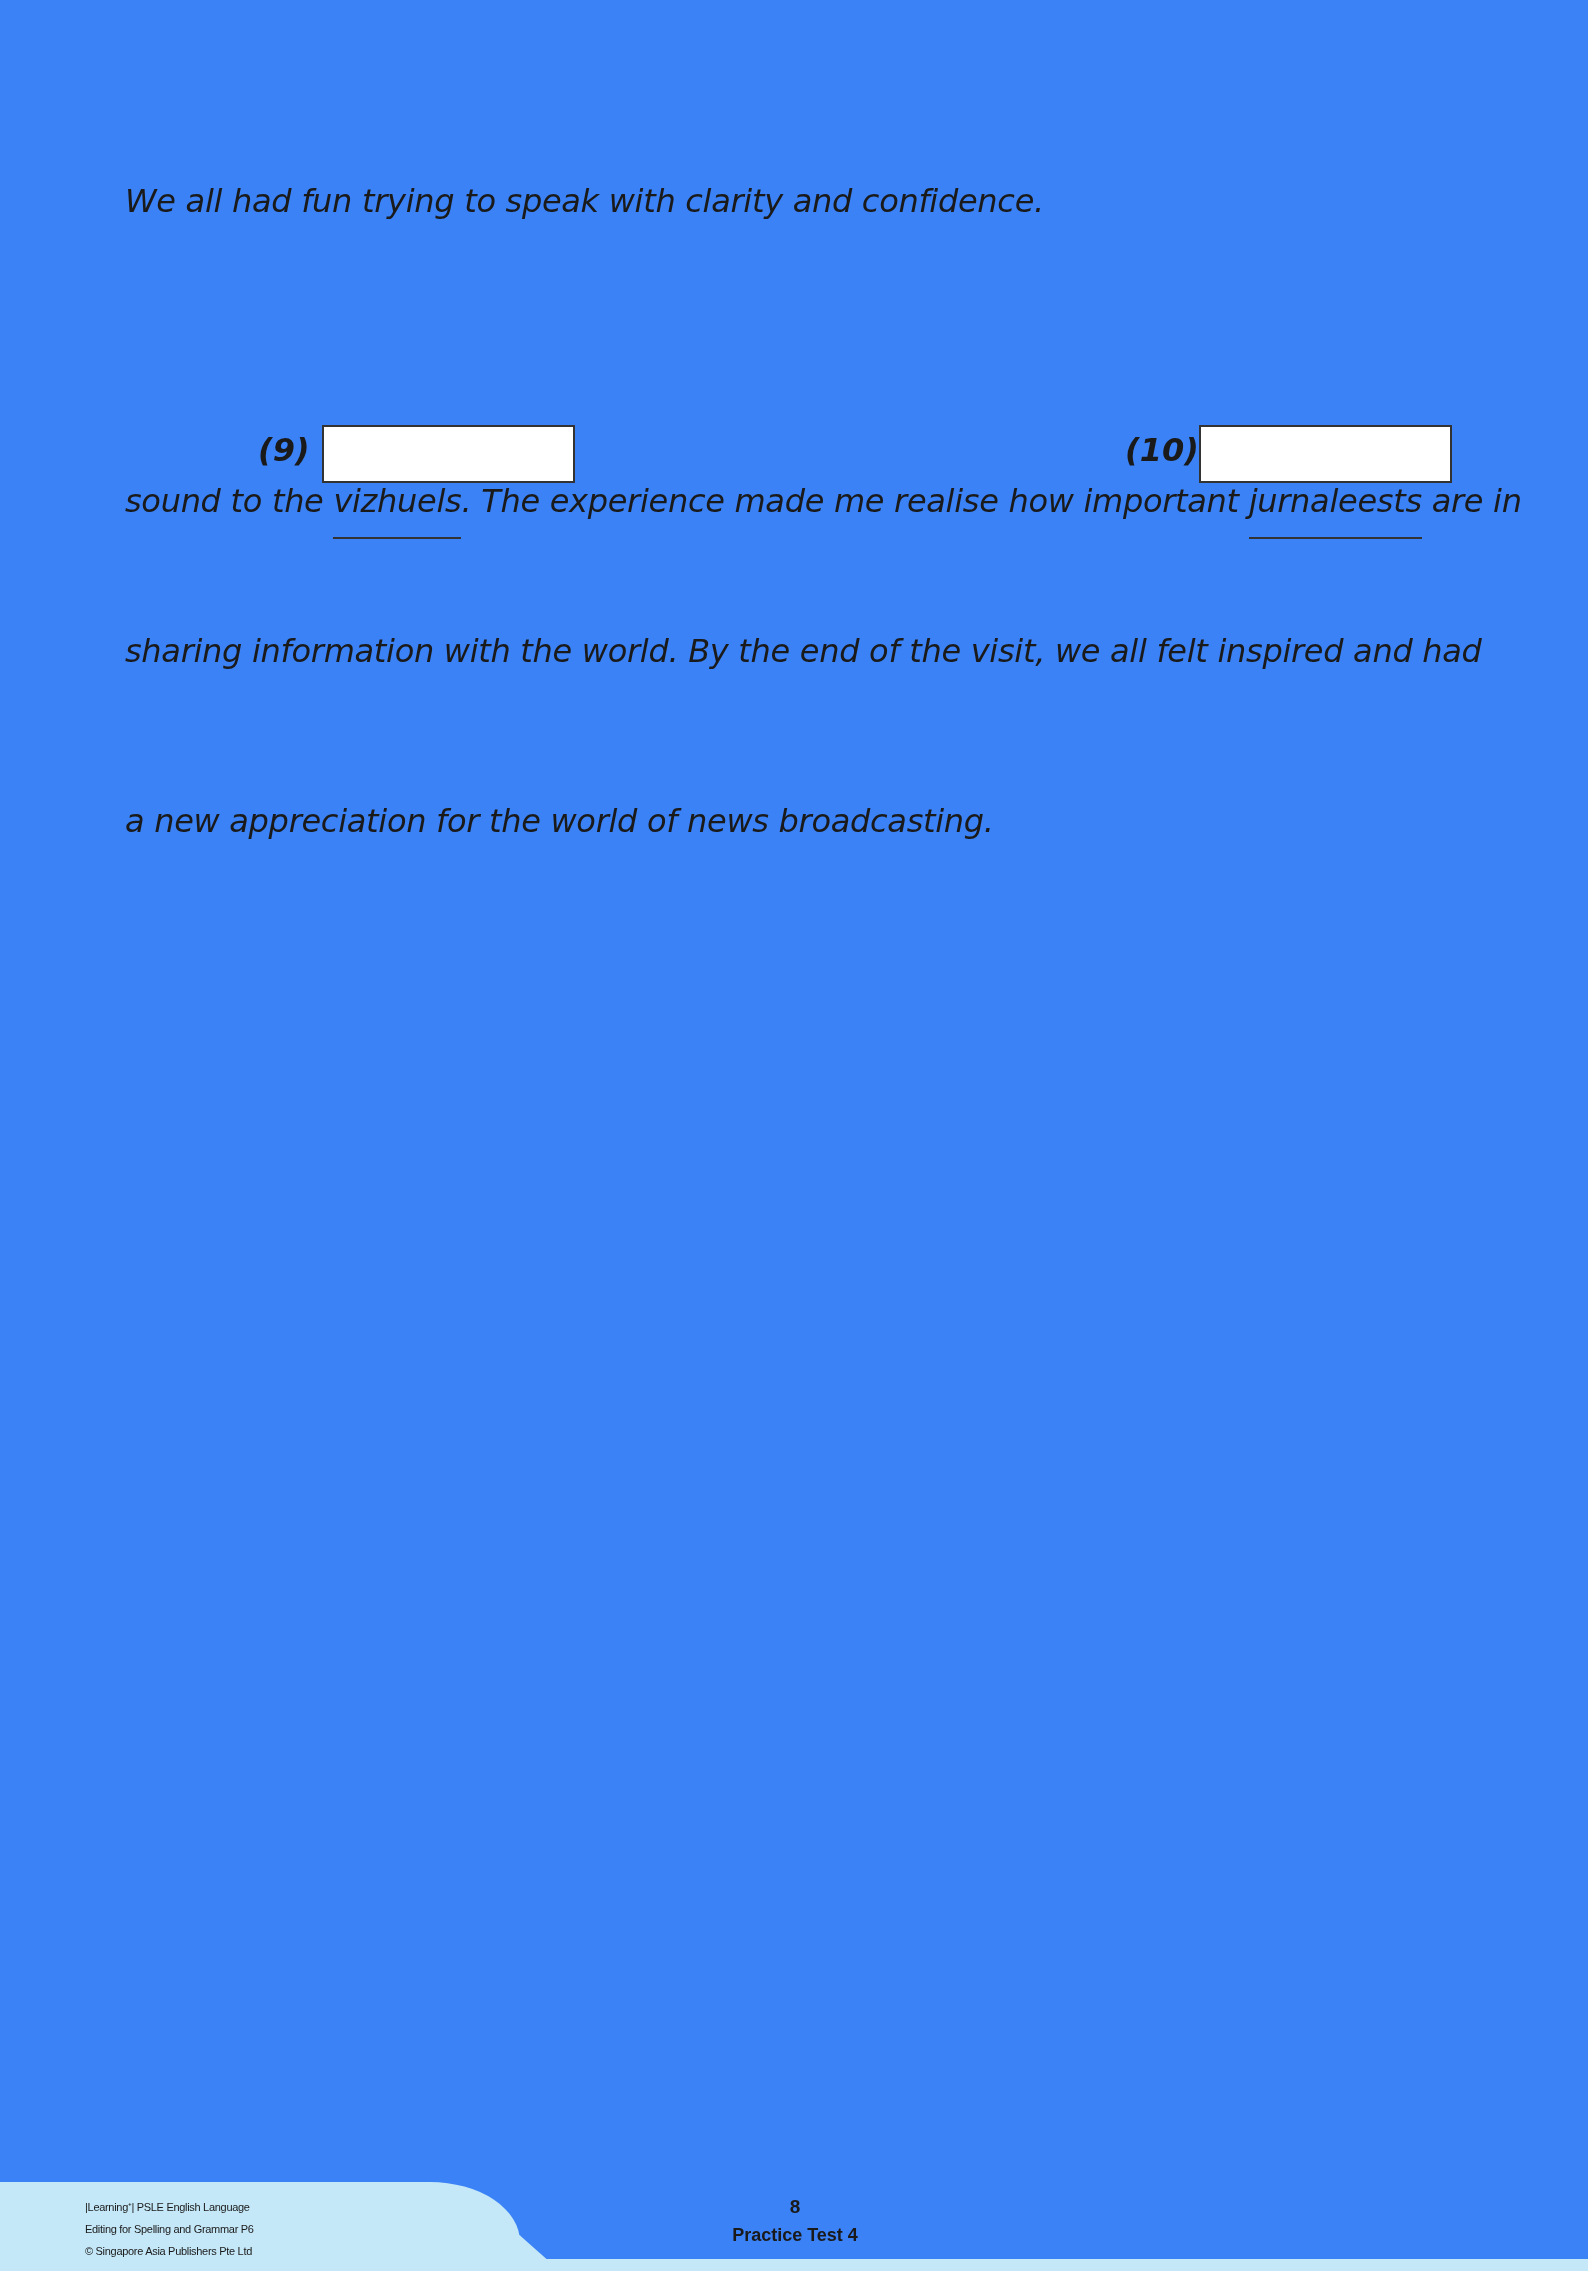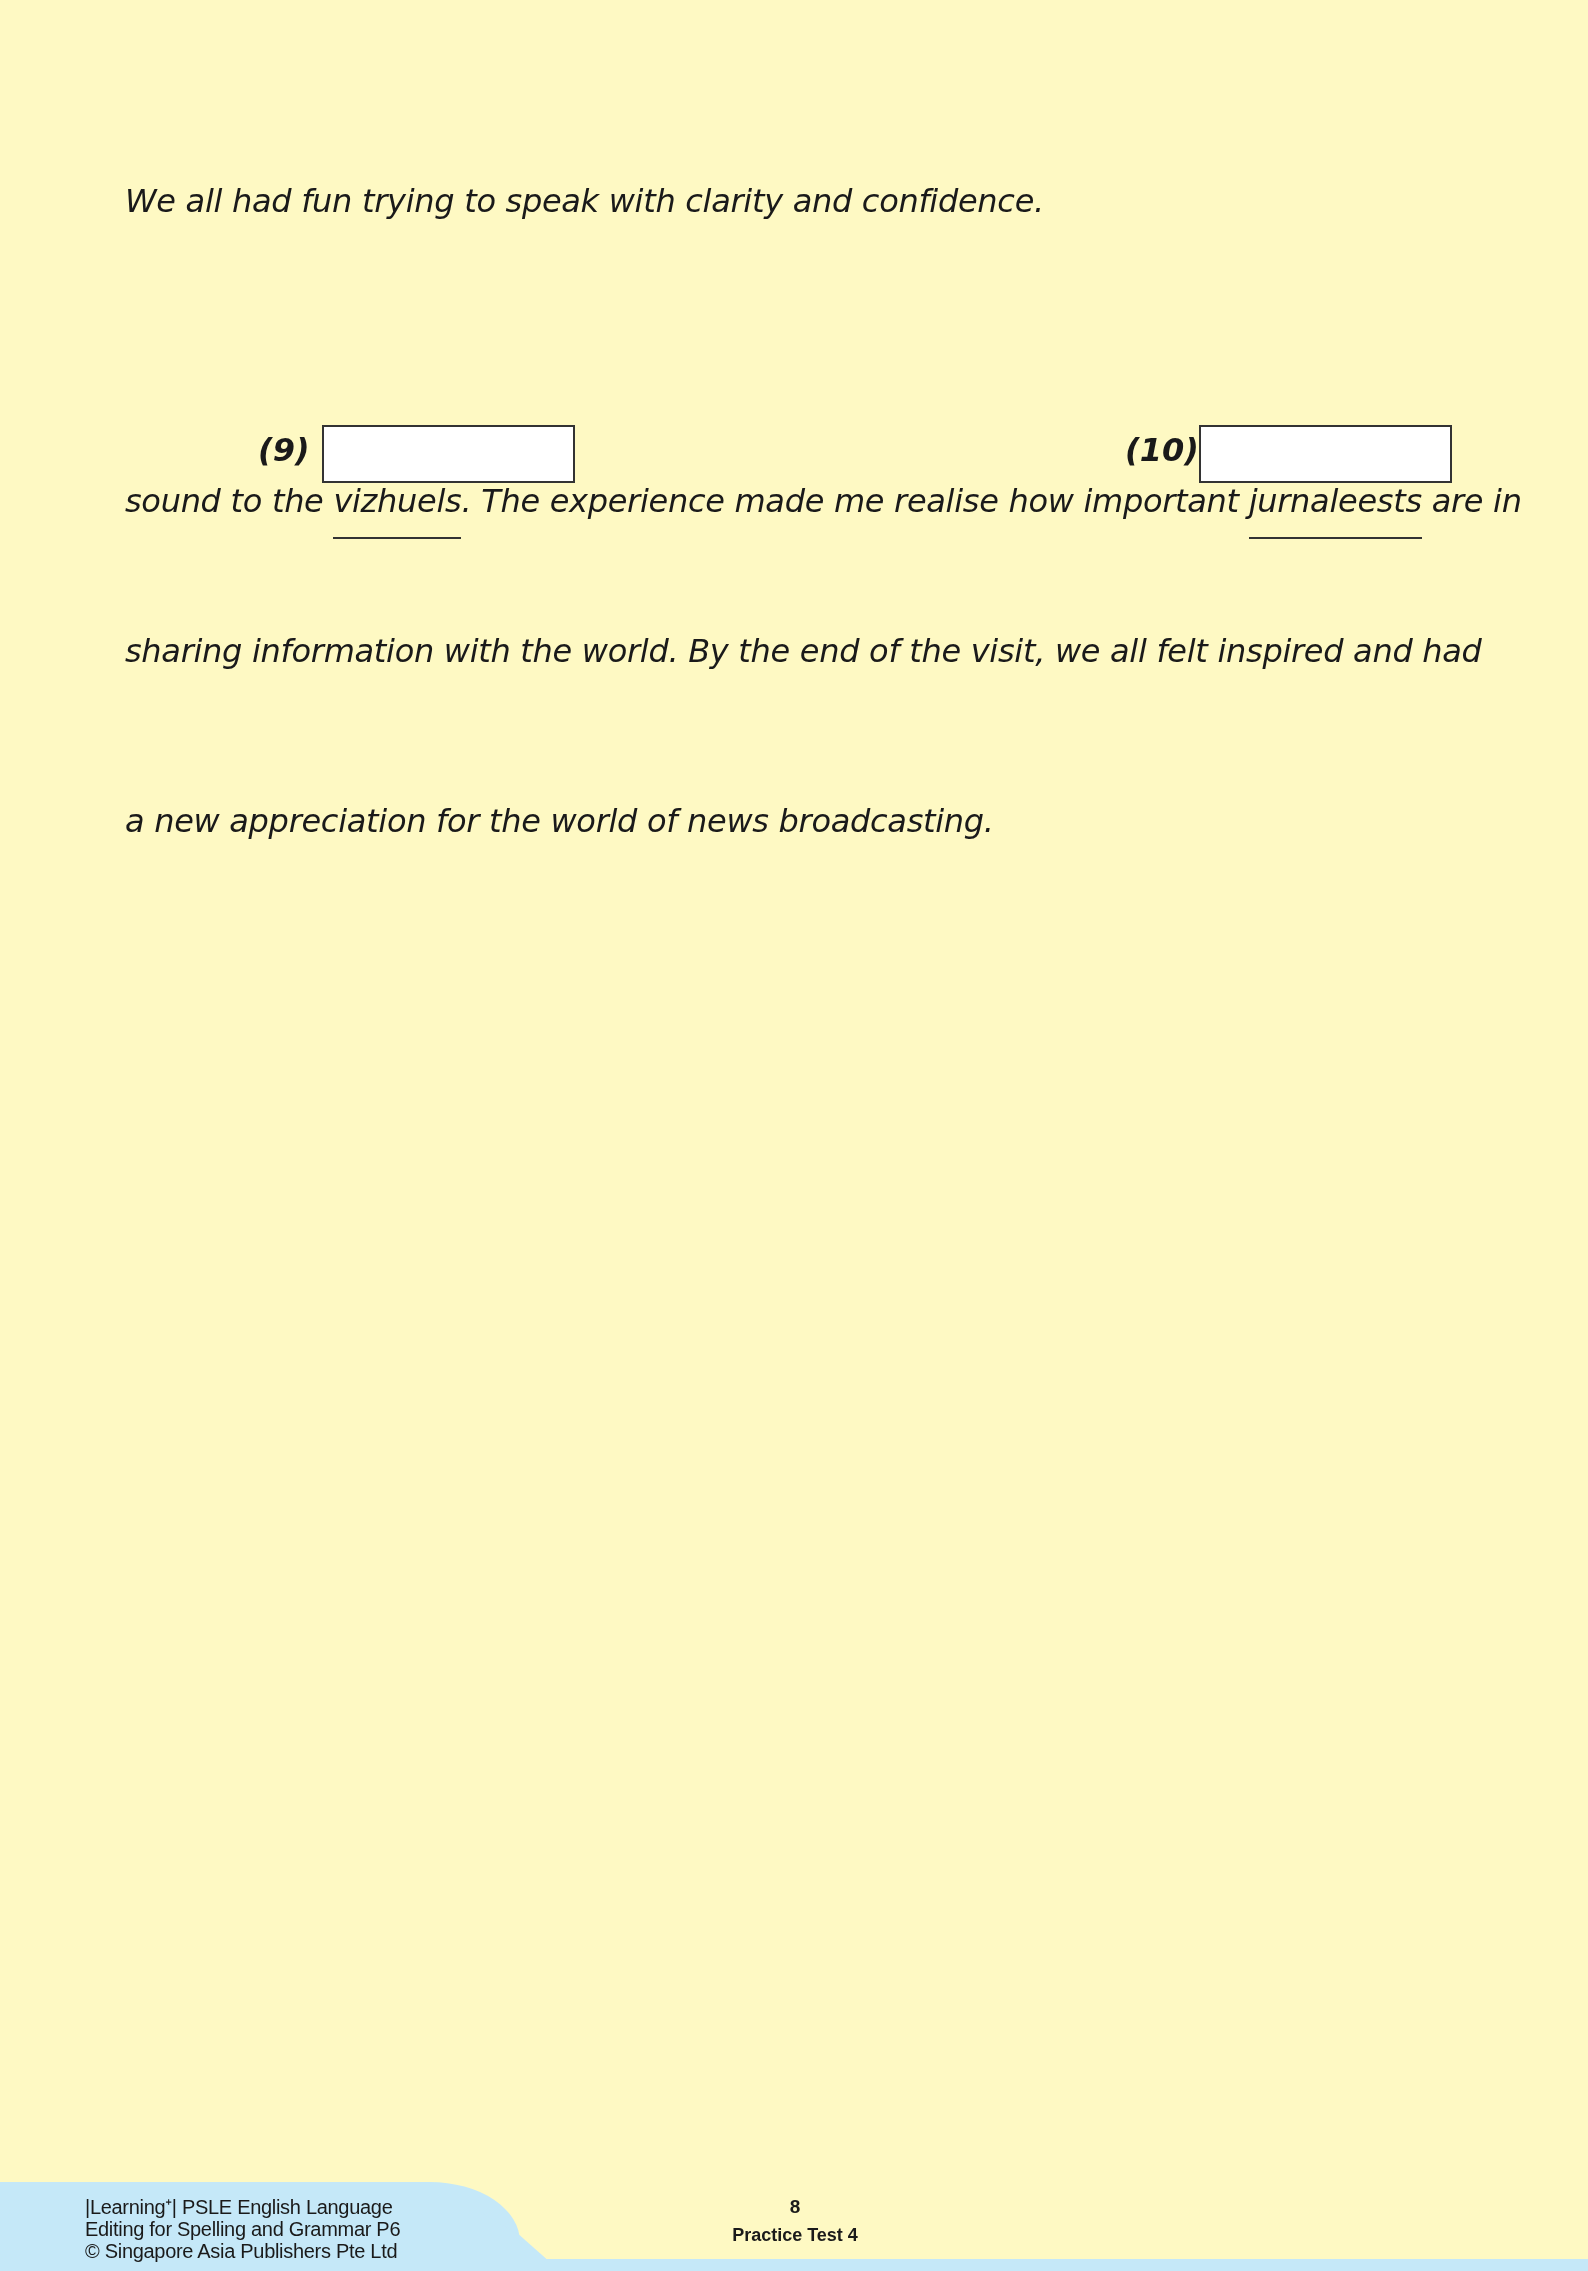--- a/index.html
+++ b/index.html
@@ -1,17 +1,17 @@
 <!DOCTYPE html>
 <html><head>
 <meta charset="utf-8">
 <style>
   html, body { margin: 0; padding: 0; background: #ffffff; }
   body { width: 1588px; height: 2271px; position: relative; overflow: hidden; }
-  .page { position: absolute; inset: 0; background: #fef9c3; }
+  .page { position: absolute; inset: 0; background: #3b82f6; }
   .line {
     position: absolute;
     left: 125px;
     font-family: "DejaVu Sans", sans-serif;
     font-style: italic;
     font-size: 32px;
     color: #1a1a1a;
     white-space: nowrap;
     letter-spacing: -0.3px;
   }
@@ -58,21 +58,21 @@
   }
   .footer-band {
     position: absolute;
     left: 0; right: 0; top: 2259px; height: 12px;
     background: #c5e8f8;
   }
   .footer-text {
     position: absolute;
     left: 85px; top: 2196px;
     font-family: "Liberation Sans", sans-serif;
-    font-size: 20px;
+    font-size: 11px;
     line-height: 22px;
     color: #1a1a1a;
     letter-spacing: -0.3px;
   }
   .page-num {
     position: absolute;
     left: 760px; width: 70px; top: 2196px;
     text-align: center;
     font-family: "Liberation Sans", sans-serif;
     font-weight: bold;

